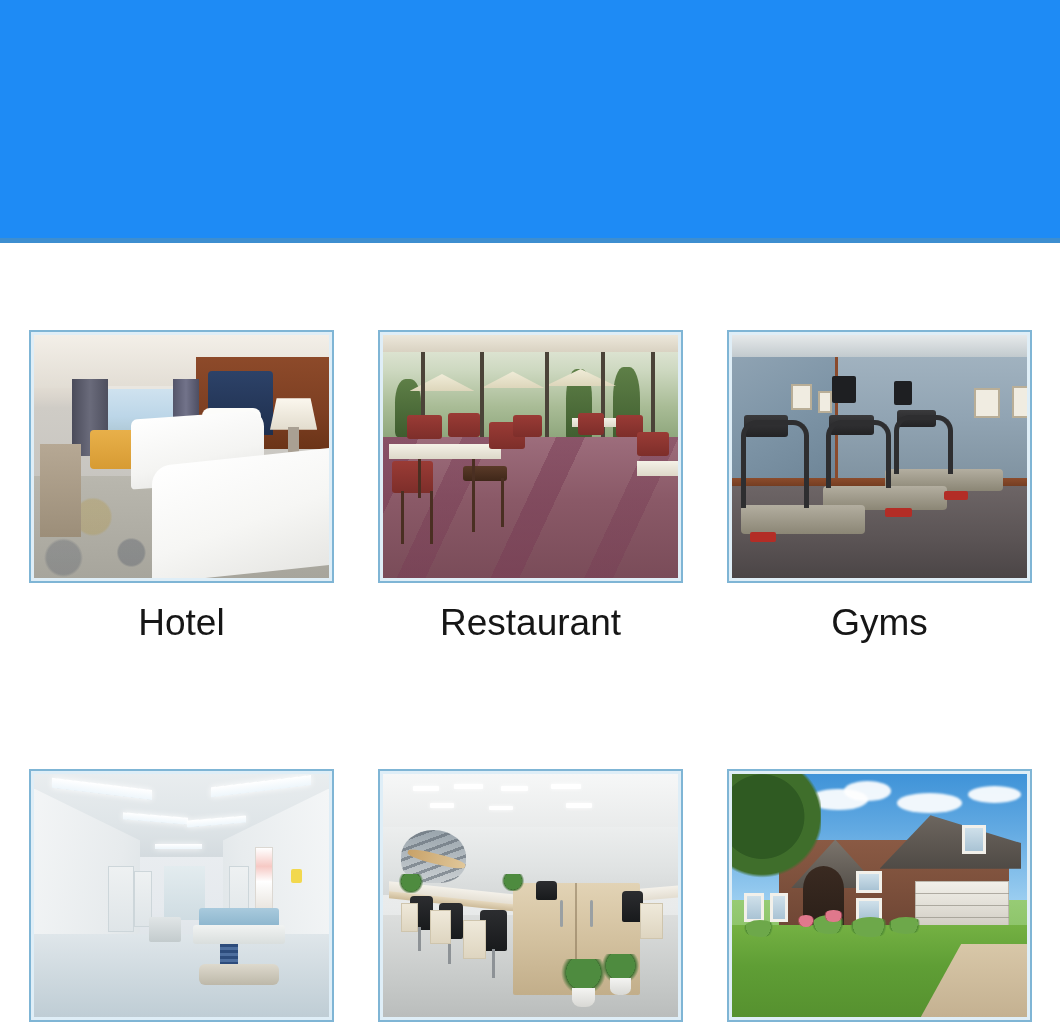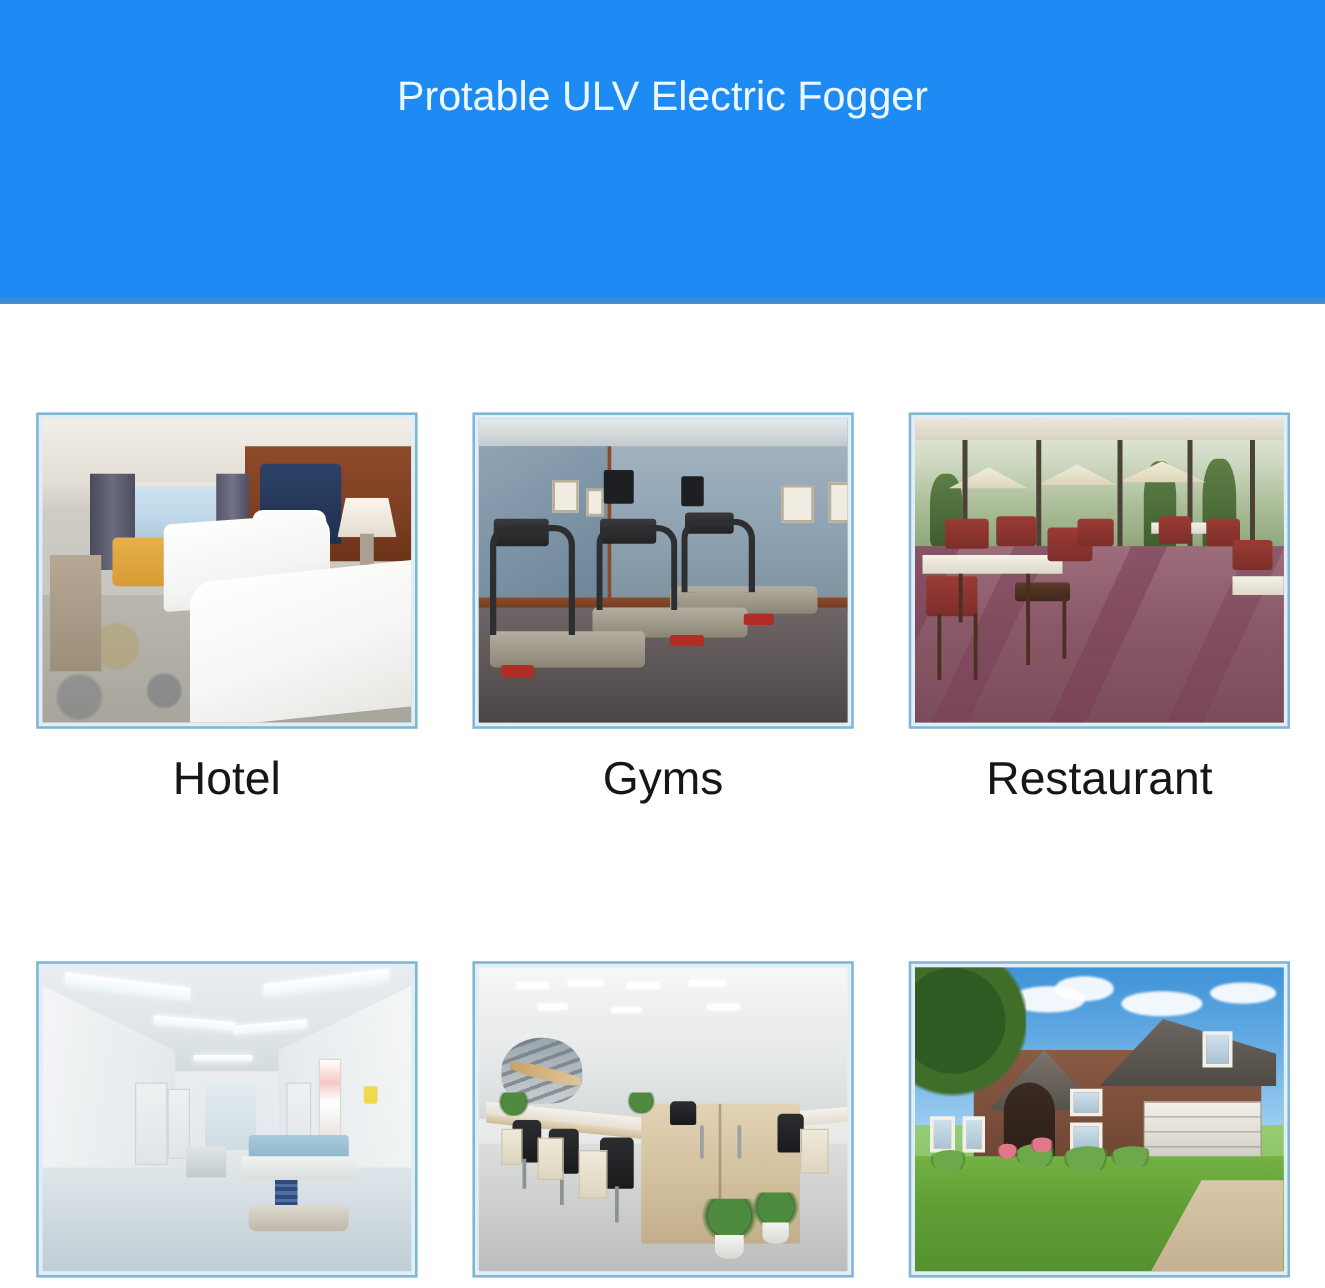--- a/index.html
+++ b/index.html
@@ -499,21 +499,20 @@
     border-radius: 50%;
     background: radial-gradient(circle at 50% 45%, #e0788c 0 60%, #c4566c 61%, transparent 75%);
   }
 </style>
 </head>
 <body>
 
 <div class="page">
 
   <div class="banner">
-    <div class="banner-subtitle">Protable ULV Electric Fogger</div>
   </div>
 
   <div class="grid">
 
     <div class="cell">
       <div class="photo-frame">
         <div class="photo ph-hotel">
           <div class="ceiling"></div>
           <div class="headboard"></div>
           <div class="headboard-panel"></div>
@@ -524,51 +523,20 @@
           <div class="lamp-base"></div>
           <div class="carpet"></div>
           <div class="dresser"></div>
           <div class="sofa"></div>
           <div class="pillow1"></div>
           <div class="bed1"></div>
           <div class="bed2"></div>
         </div>
       </div>
       <div class="caption">Hotel</div>
-    </div>
-
-    <div class="cell">
-      <div class="photo-frame">
-        <div class="photo ph-gym">
-          <div class="wall"></div>
-          <div class="ceil"></div>
-          <div class="mirror"></div>
-          <div class="baserail"></div>
-          <div class="floor"></div>
-          <div class="frame" style="left:20%;top:20%;width:7%;height:11%;"></div>
-          <div class="frame" style="left:29%;top:23%;width:5%;height:9%;"></div>
-          <div class="frame" style="left:82%;top:22%;width:9%;height:12%;"></div>
-          <div class="frame" style="left:95%;top:21%;width:6%;height:13%;"></div>
-          <div class="tv" style="left:34%;top:17%;width:8%;height:11%;"></div>
-          <div class="tv" style="left:55%;top:19%;width:6%;height:10%;"></div>
-          <div class="tm-deck" style="left:52%;top:55%;width:40%;height:9%;"></div>
-          <div class="tm-console" style="left:56%;top:31%;width:13%;height:7%;"></div>
-          <div class="tm-arm" style="left:55%;top:33%;width:20%;height:24%;"></div>
-          <div class="tm-deck" style="left:31%;top:62%;width:42%;height:10%;"></div>
-          <div class="tm-console" style="left:33%;top:33%;width:15%;height:8%;"></div>
-          <div class="tm-arm" style="left:32%;top:35%;width:22%;height:28%;"></div>
-          <div class="tm-deck" style="left:3%;top:70%;width:42%;height:12%;"></div>
-          <div class="tm-console" style="left:4%;top:33%;width:15%;height:9%;"></div>
-          <div class="tm-arm" style="left:3%;top:35%;width:23%;height:36%;"></div>
-          <div class="redlabel" style="left:52%;top:71%;width:9%;"></div>
-          <div class="redlabel" style="left:72%;top:64%;width:8%;"></div>
-          <div class="redlabel" style="left:6%;top:81%;width:9%;"></div>
-        </div>
-      </div>
-      <div class="caption">Gyms</div>
     </div>
 
     <div class="cell">
       <div class="photo-frame">
         <div class="photo ph-rest">
           <div class="glasswall"></div>
           <div class="tree" style="left:4%;"></div>
           <div class="tree" style="left:62%;height:30%;bottom:56%;"></div>
           <div class="tree" style="left:78%;height:32%;bottom:55%;"></div>
           <div class="umbrella" style="left:9%;top:16%;width:22%;"></div>
@@ -595,20 +563,51 @@
           <div class="chair" style="left:27%;top:54%;width:15%;height:6%;background:linear-gradient(180deg,#5a3a28,#3f2719);"></div>
           <div class="chairleg" style="left:6%;top:64%;width:3px;height:22%;"></div>
           <div class="chairleg" style="left:16%;top:64%;width:3px;height:22%;"></div>
           <div class="chairleg" style="left:30%;top:59%;width:3px;height:22%;"></div>
           <div class="chairleg" style="left:40%;top:59%;width:3px;height:20%;"></div>
           <div class="chairleg" style="left:12%;top:51%;width:3px;height:16%;"></div>
           <div class="chairleg" style="left:30%;top:51%;width:3px;height:14%;"></div>
         </div>
       </div>
       <div class="caption">Restaurant</div>
+    </div>
+
+    <div class="cell">
+      <div class="photo-frame">
+        <div class="photo ph-gym">
+          <div class="wall"></div>
+          <div class="ceil"></div>
+          <div class="mirror"></div>
+          <div class="baserail"></div>
+          <div class="floor"></div>
+          <div class="frame" style="left:20%;top:20%;width:7%;height:11%;"></div>
+          <div class="frame" style="left:29%;top:23%;width:5%;height:9%;"></div>
+          <div class="frame" style="left:82%;top:22%;width:9%;height:12%;"></div>
+          <div class="frame" style="left:95%;top:21%;width:6%;height:13%;"></div>
+          <div class="tv" style="left:34%;top:17%;width:8%;height:11%;"></div>
+          <div class="tv" style="left:55%;top:19%;width:6%;height:10%;"></div>
+          <div class="tm-deck" style="left:52%;top:55%;width:40%;height:9%;"></div>
+          <div class="tm-console" style="left:56%;top:31%;width:13%;height:7%;"></div>
+          <div class="tm-arm" style="left:55%;top:33%;width:20%;height:24%;"></div>
+          <div class="tm-deck" style="left:31%;top:62%;width:42%;height:10%;"></div>
+          <div class="tm-console" style="left:33%;top:33%;width:15%;height:8%;"></div>
+          <div class="tm-arm" style="left:32%;top:35%;width:22%;height:28%;"></div>
+          <div class="tm-deck" style="left:3%;top:70%;width:42%;height:12%;"></div>
+          <div class="tm-console" style="left:4%;top:33%;width:15%;height:9%;"></div>
+          <div class="tm-arm" style="left:3%;top:35%;width:23%;height:36%;"></div>
+          <div class="redlabel" style="left:52%;top:71%;width:9%;"></div>
+          <div class="redlabel" style="left:72%;top:64%;width:8%;"></div>
+          <div class="redlabel" style="left:6%;top:81%;width:9%;"></div>
+        </div>
+      </div>
+      <div class="caption">Gyms</div>
     </div>
 
     <div class="cell row2">
       <div class="photo-frame">
         <div class="photo ph-hosp">
           <div class="ceil"></div>
           <div class="wall-l"></div>
           <div class="wall-r"></div>
           <div class="floor"></div>
           <div class="endwall"></div>

